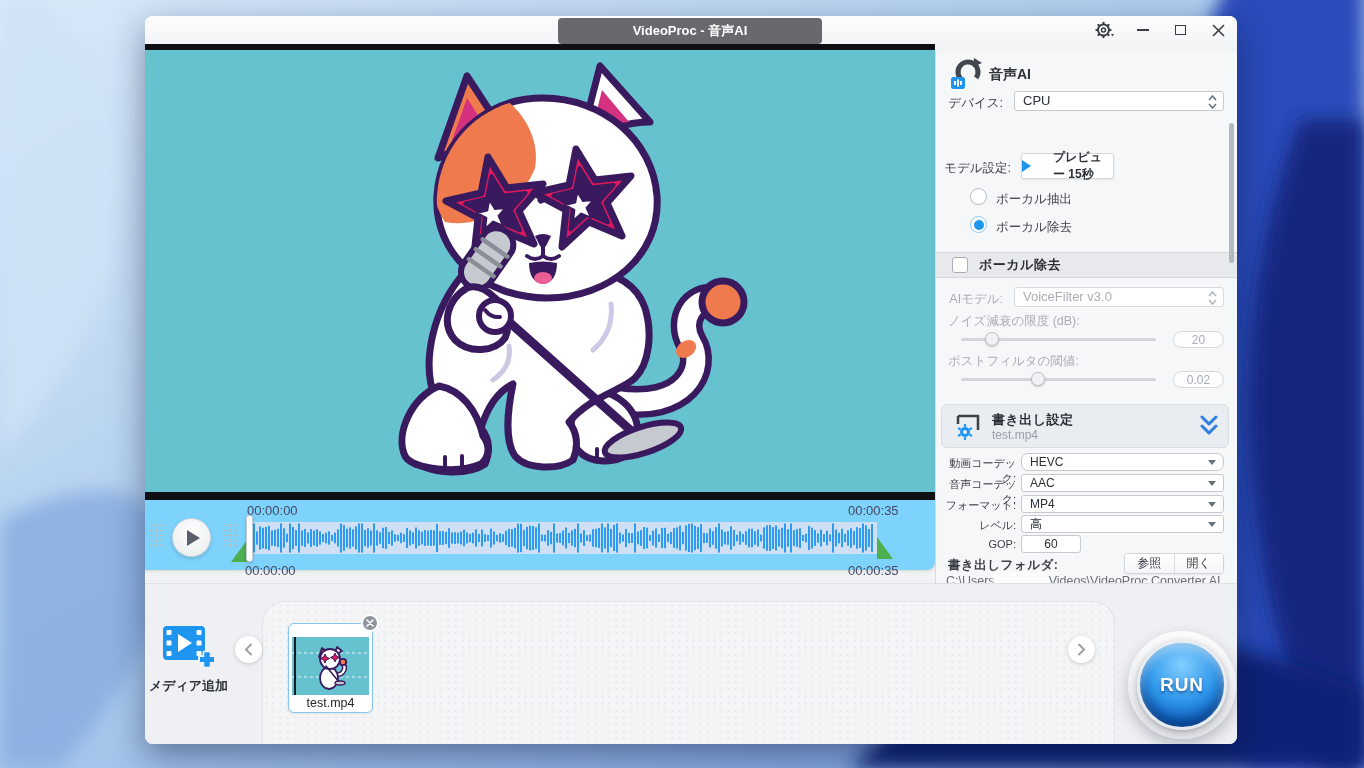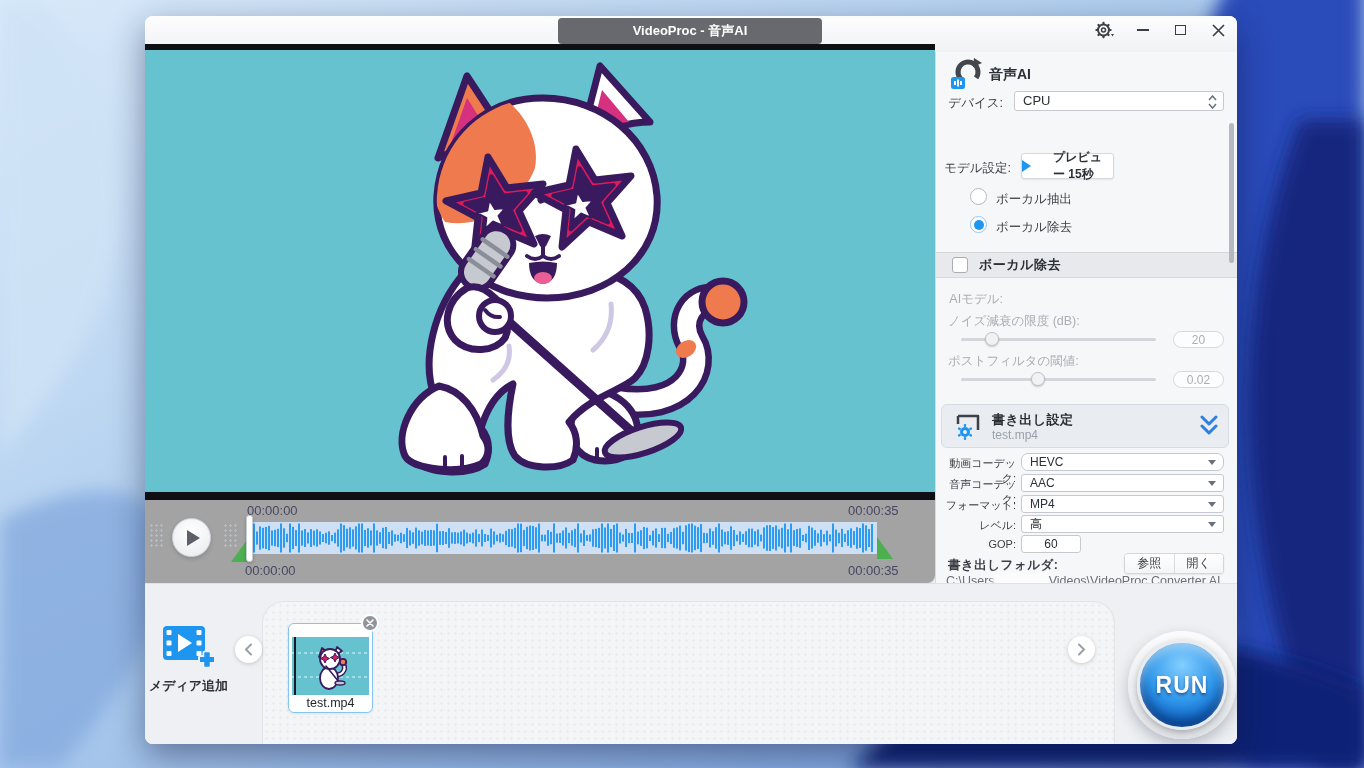--- a/index.html
+++ b/index.html
@@ -18,21 +18,21 @@
     border-radius:4px; color:#fff; font-size:13px; font-weight:bold; text-align:center; line-height:26px; }
   .tbtn { position:absolute; top:3px; width:28px; height:22px; display:flex; align-items:center; justify-content:center; }
   .mini-bar { width:12px; height:2px; background:#3a3e43; }
   .maxi-box { width:11px; height:10px; border:1.5px solid #3a3e43; }
 
   
   .video { position:absolute; left:0; top:28px; width:790px; height:456px; background:#101014; }
   .video .frame { position:absolute; left:0; top:6px; width:790px; height:442px; background:#65c2ce; overflow:hidden; }
 
   
-  .strip { position:absolute; left:0; top:484px; width:790px; height:83px; background:#a3a3a3;
+  .strip { position:absolute; left:0; top:484px; width:790px; height:70px; background:#7dd3fc;
     border-radius:0 0 8px 0; box-shadow:0 1px 3px rgba(0,0,0,.12);text-align:right; }
   .tlabel { position:absolute; font-size:13px; color:#474763; }
   .dots { position:absolute; width:15px; height:25px;
     background-image:radial-gradient(#b6bac1 1.2px, transparent 1.3px); background-size:5px 5px; }
   .playbtn { position:absolute; left:27px; top:18px; width:39px; height:39px; border-radius:50%;
     background:radial-gradient(circle at 50% 35%, #ffffff, #e8eaed); border:1px solid #d0d3d8;
     box-shadow:0 2px 4px rgba(0,0,0,.15); display:flex; align-items:center; justify-content:center; }
   .playbtn .tri { width:0; height:0; border-left:13px solid #5c6169; border-top:8px solid transparent; border-bottom:8px solid transparent; margin-left:4px; }
   .track { position:absolute; left:105px; top:22px; width:627px; height:32px; background:#cfe0f4; }
   .playhead { position:absolute; left:101px; top:15px; width:7px; height:47px; background:#fff;
@@ -101,21 +101,21 @@
   .cliplabel { position:absolute; left:0; top:72px; width:100%; text-align:center; font-size:12.5px; color:#23272c; }
   .closebadge { position:absolute; left:216px; top:30px; width:18px; height:18px; border-radius:50%;
     background:#8f959c; border:2px solid #fff; display:flex; align-items:center; justify-content:center; }
   .runwell { position:absolute; left:983px; top:47px; width:108px; height:108px; border-radius:50%;
     background:linear-gradient(#fcfcfd,#dde0e4); box-shadow:0 6px 14px rgba(60,70,90,.3); }
   .runball { position:absolute; inset:9px; border-radius:50%;
     background:radial-gradient(circle at 50% 26%, #83ceff 0%, #2f97ea 48%, #0f62c4 78%, #0a4fa5 100%);
     border:3px solid #e8ebef;
     box-shadow:inset 0 5px 9px rgba(255,255,255,.45), inset 0 -7px 12px rgba(0,20,60,.45), 0 2px 6px rgba(0,0,0,.28);
     display:flex; align-items:center; justify-content:center; }
-  .runball span { color:#fff; font-size:23px; font-weight:bold; letter-spacing:1px; text-shadow:0 2px 3px rgba(0,30,90,.55); }
+  .runball span { color:#fff; font-size:19px; font-weight:bold; letter-spacing:1px; text-shadow:0 2px 3px rgba(0,30,90,.55); }
 </style>
 </head>
 <body>
 
 <div class="desktop">
   <svg class="wall" viewBox="0 0 1364 768">
     <defs>
       <linearGradient id="sky" x1="0" y1="0" x2="1" y2="1">
         <stop offset="0" stop-color="#d9e9f9"></stop>
           <stop offset=".45" stop-color="#aecdee"></stop>
@@ -510,20 +510,27 @@
       <div class="radio on" style="left:34px; top:164px;">
           <div class="dot"></div>
         </div>
       <div class="rlabel" style="top:167px;">ボーカル除去</div>
 
       <div class="sect" style="top:200px;">
         <div class="cb"></div>
         <span class="ttl">ボーカル除去</span>
       </div>
       <div class="lbl r dis" style="left:5px; top:239px; width:62px;">AIモデル:</div>
+      <div class="dd off" style="left:78px; top:235px; width:210px;">
+        <span>VoiceFilter v3.0</span>
+        <svg class="spin" width="9" height="14" viewBox="0 0 9 14">
+          <polyline points="1,5 4.5,1 8,5" fill="none" stroke="#aeb3ba" stroke-width="1.5"></polyline>
+          <polyline points="1,9 4.5,13 8,9" fill="none" stroke="#aeb3ba" stroke-width="1.5"></polyline>
+        </svg>
+      </div>
       <div class="lbl dis" style="left:12px; top:261px;">ノイズ減衰の限度 (dB):</div>
       <div class="slider" style="top:286px;">
         <div class="thumb" style="left:24px;"></div>
       </div>
       <div class="vbox" style="top:279px;">20</div>
       <div class="lbl dis" style="left:12px; top:301px;">ポストフィルタの閾値:</div>
       <div class="slider" style="top:326px;">
         <div class="thumb" style="left:70px;"></div>
       </div>
       <div class="vbox" style="top:319px;">0.02</div>

